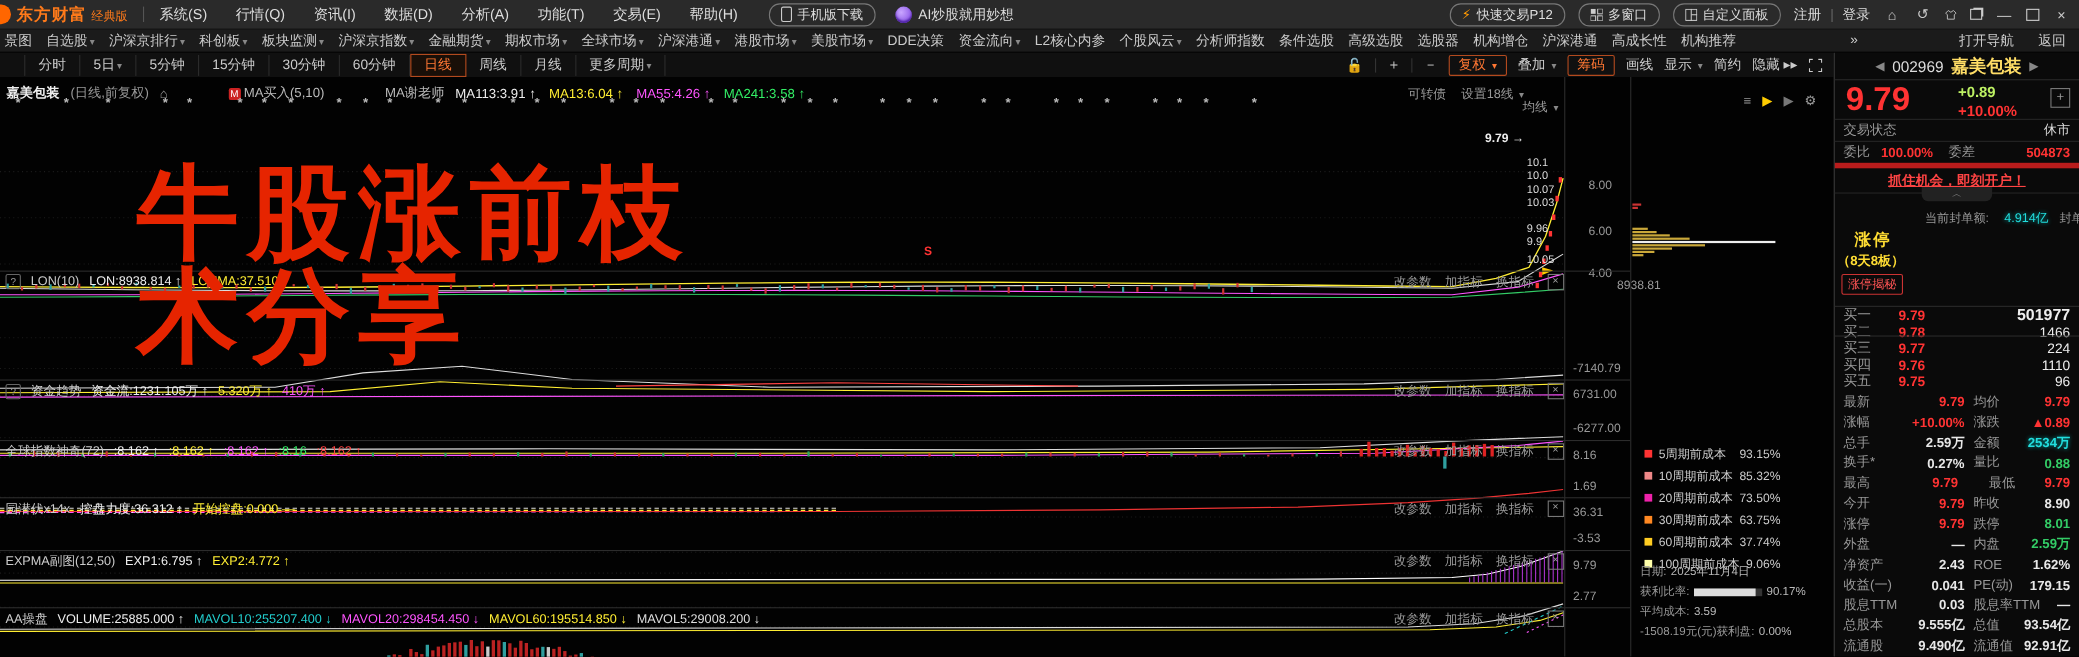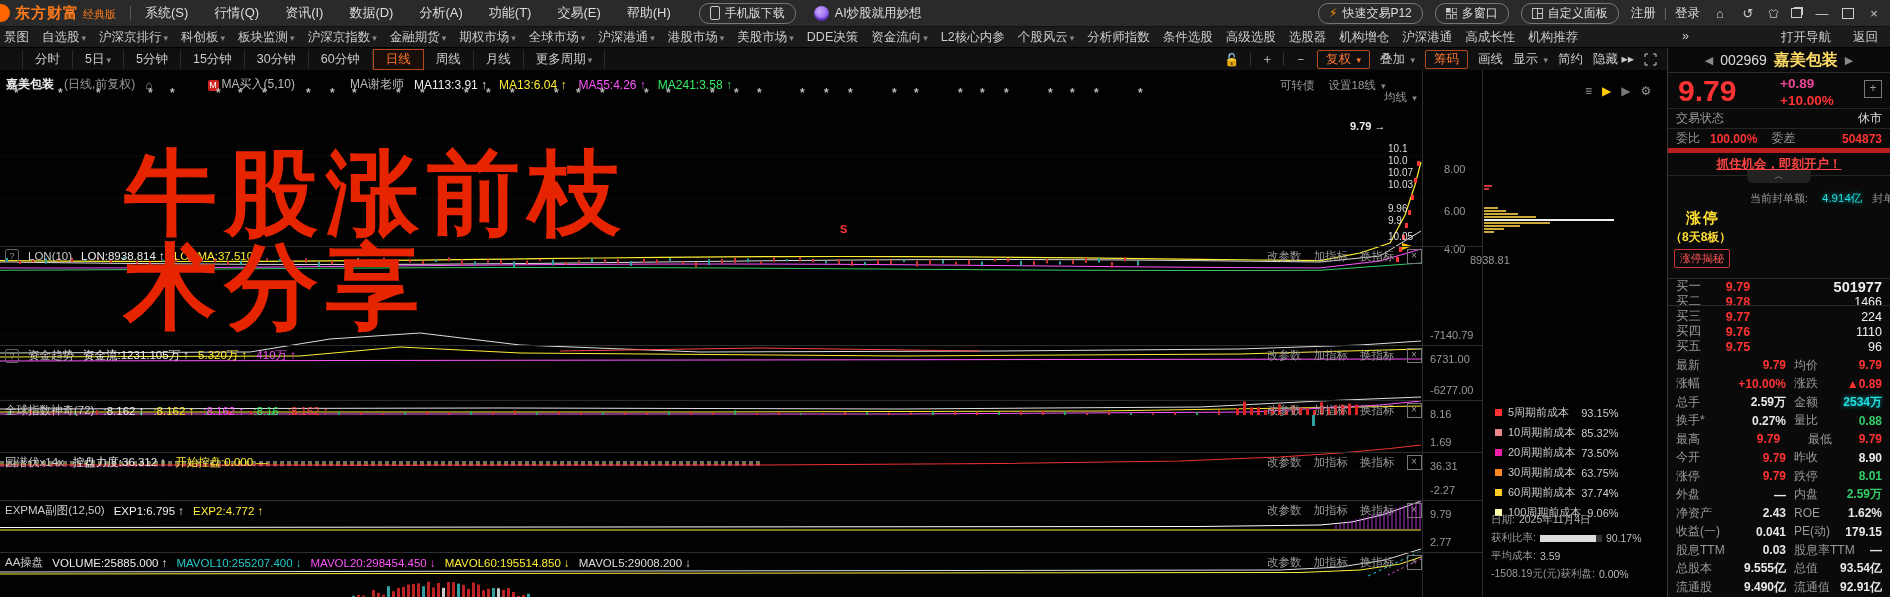--- a/index.html
+++ b/index.html
@@ -86,21 +86,21 @@
   .pbar i{position:absolute;left:0;top:0;height:7px;background:#ddd;}
   
   .right-panel{position:absolute;left:1667px;top:48px;width:223px;height:549px;background:#0a0a0a;
     border-left:1px solid #3a3a3a;box-sizing:border-box;color:#ccc;}
   .rp-title{position:absolute;left:0;top:0;width:100%;height:24px;display:flex;align-items:center;
     justify-content:center;gap:7px;border-bottom:1px solid #2a2a2a;}
   .rp-code{color:#ddd;font-size:14px;}
   .rp-name{color:#ffdd66;font-size:16px;font-weight:bold;}
   .rp-arrow{color:#888;font-size:11px;}
   .rp-price{position:absolute;left:10px;top:26px;color:#ff3333;font-size:30px;font-weight:bold;}
-  .rp-chg{position:absolute;left:112px;top:28px;color:#ec4899;font-size:13.5px;font-weight:bold;}
+  .rp-chg{position:absolute;left:112px;top:28px;color:#bef264;font-size:13.5px;font-weight:bold;}
   .rp-chgp{position:absolute;left:112px;top:45px;color:#ff3333;font-size:13.5px;font-weight:bold;}
   .rp-plus{position:absolute;right:8px;top:32px;width:16px;height:16px;border:1px solid #777;color:#999;
     text-align:center;line-height:15px;font-size:12px;}
   .rp-row{position:absolute;left:0;width:100%;display:flex;align-items:center;padding:0 8px;box-sizing:border-box;
     font-size:12px;border-top:1px solid #252525;height:20px;}
   .rp-status-val{margin-left:auto;color:#ddd;}
   .lab{color:#999;}
   .red{color:#ff3333;}
   .green{color:#33cc66;}
   .cyan{color:#22dddd;text-shadow:0 0 4px #0aa;}
@@ -929,21 +929,21 @@
           <span style="color: rgb(238, 238, 238);">控盘力度:36.312 ↑</span>
           <span style="color: rgb(255, 238, 51);">开始控盘:0.000 —</span>
         </div>
         <div class="pane-btns" style="top: 385px;">
           <span>改参数</span>
           <span>加指标</span>
           <span>换指标</span>
           <span class="x-box">×</span>
         </div>
         <span class="axis-label" style="top: 390px;">36.31</span>
-        <span class="axis-label" style="top: 414px;">-2.27</span>
+        <span class="axis-label" style="top: 414px;">-3.53</span>
         <div class="pane-header" style="top: 433px;">
           <span class="pane-name">EXPMA副图(12,50)</span>
           <span style="color: rgb(238, 238, 238);">EXP1:6.795 ↑</span>
           <span style="color: rgb(255, 238, 51);">EXP2:4.772 ↑</span>
         </div>
         <div class="pane-btns" style="top: 433px;">
           <span>改参数</span>
           <span>加指标</span>
           <span>换指标</span>
           <span class="x-box">×</span>

